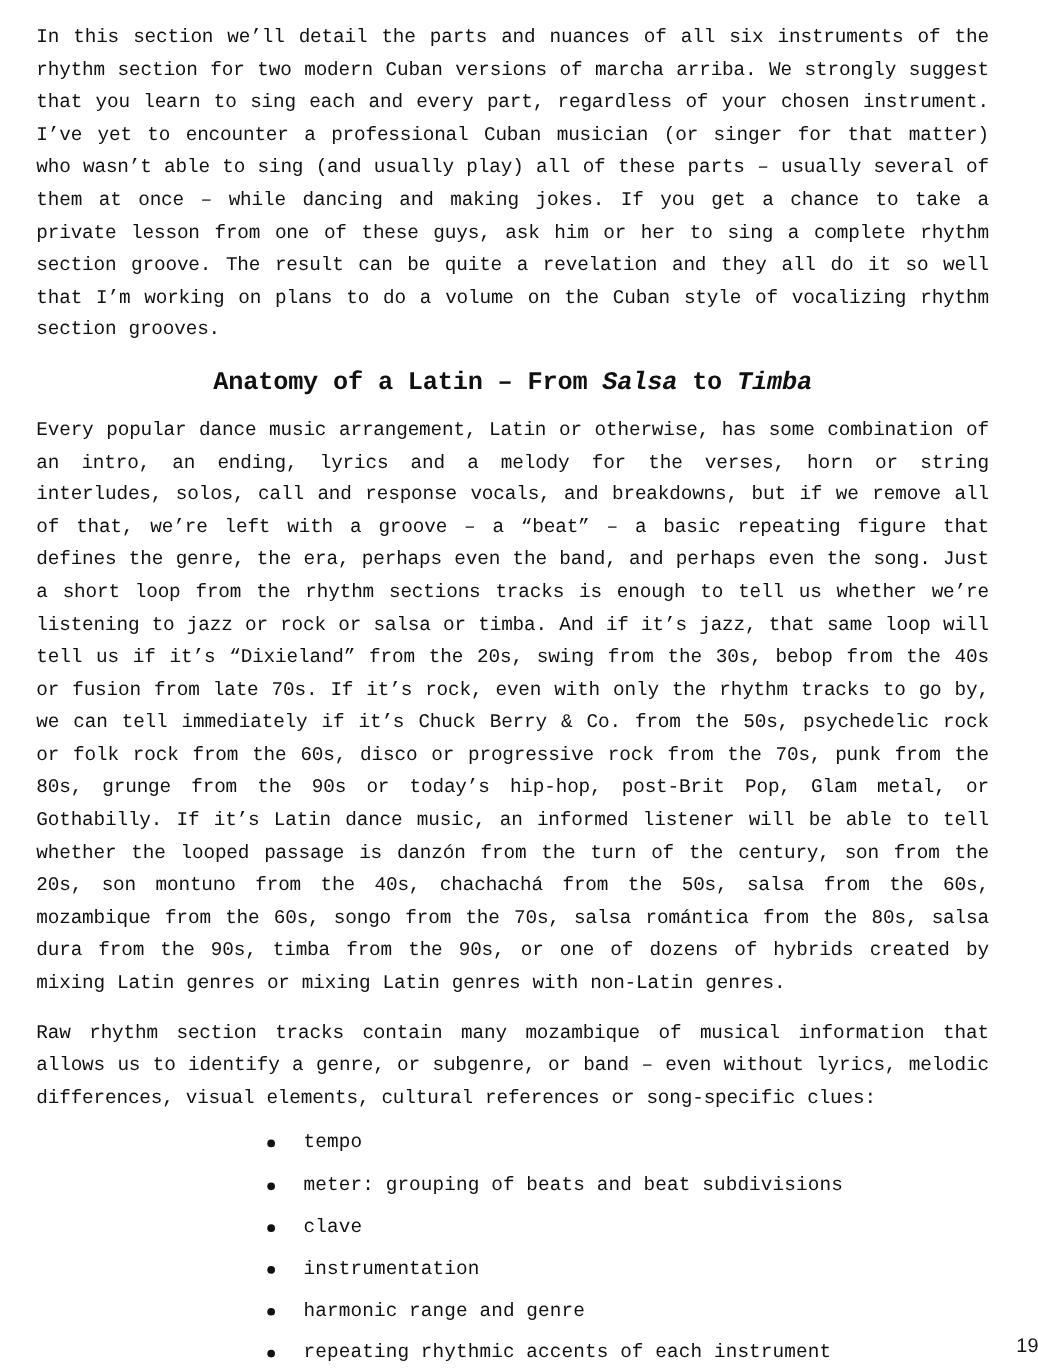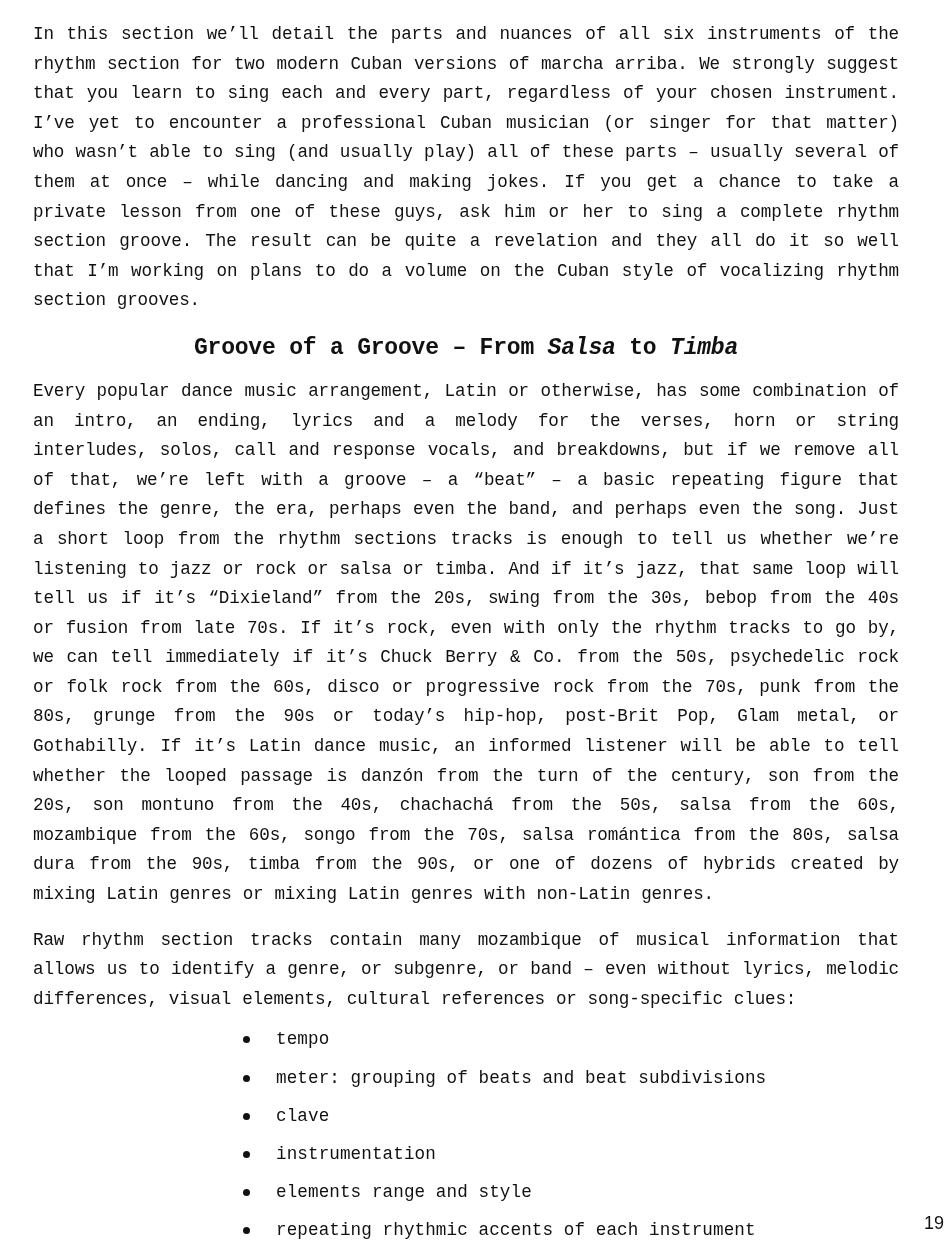--- a/index.html
+++ b/index.html
@@ -33,30 +33,30 @@
     position: absolute; top: 1213px; left: 0; width: 944px; text-align: right;
     font-size: 18px;
   }
 </style>
 </head>
 <body>
 
 <div class="page">
   <p class="para first">In this section we’ll detail the parts and nuances of all six instruments of the rhythm section for two modern Cuban versions of marcha arriba. We strongly suggest that you learn to sing each and every part, regardless of your chosen instrument. I’ve yet to encounter a professional Cuban musician (or singer for that matter) who wasn’t able to sing (and usually play) all of these parts – usually several of them at once – while dancing and making jokes. If you get a chance to take a private lesson from one of these guys, ask him or her to sing a complete rhythm section groove. The result can be quite a revelation and they all do it so well that I’m working on plans to do a volume on the Cuban style of vocalizing rhythm section grooves.</p>
 
-  <h2 class="heading"><span>Groove of a Groove – From </span><em>Salsa</em><span> to </span><em>Timba</em></h2>
+  <h2 class="heading"><span>Anatomy of a Latin – From </span><em>Salsa</em><span> to </span><em>Timba</em></h2>
 
   <p class="para para2">Every popular dance music arrangement, Latin or otherwise, has some combination of an intro, an ending, lyrics and a melody for the verses, horn or string interludes, solos, call and response vocals, and breakdowns, but if we remove all of that, we’re left with a groove – a “beat” – a basic repeating figure that defines the genre, the era, perhaps even the band, and perhaps even the song. Just a short loop from the rhythm sections tracks is enough to tell us whether we’re listening to jazz or rock or salsa or timba. And if it’s jazz, that same loop will tell us if it’s “Dixieland” from the 20s, swing from the 30s, bebop from the 40s or fusion from late 70s. If it’s rock, even with only the rhythm tracks to go by, we can tell immediately if it’s Chuck Berry &amp; Co. from the 50s, psychedelic rock or folk rock from the 60s, disco or progressive rock from the 70s, punk from the 80s, grunge from the 90s or today’s hip-hop, post-Brit Pop, Glam metal, or Gothabilly. If it’s Latin dance music, an informed listener will be able to tell whether the looped passage is danzón from the turn of the century, son from the 20s, son montuno from the 40s, chachachá from the 50s, salsa from the 60s, mozambique from the 60s, songo from the 70s, salsa romántica from the 80s, salsa dura from the 90s, timba from the 90s, or one of dozens of hybrids created by mixing Latin genres or mixing Latin genres with non-Latin genres.</p>
 
   <p class="para para3">Raw rhythm section tracks contain many mozambique of musical information that allows us to identify a genre, or subgenre, or band – even without lyrics, melodic differences, visual elements, cultural references or song-specific clues:</p>
 
   <ul class="bullets">
     <li><span class="bullet-dot"></span><span>tempo</span></li>
     <li><span class="bullet-dot"></span><span>meter: grouping of beats and beat subdivisions</span></li>
     <li><span class="bullet-dot"></span><span>clave</span></li>
     <li><span class="bullet-dot"></span><span>instrumentation</span></li>
-    <li><span class="bullet-dot"></span><span>elements range and style</span></li>
+    <li><span class="bullet-dot"></span><span>harmonic range and genre</span></li>
     <li><span class="bullet-dot"></span><span>repeating rhythmic accents of each instrument</span></li>
     <li><span class="bullet-dot"></span><span>departures from the main groove</span></li>
   </ul>
 </div>
 
 <div class="page-number">19</div>
 
 </body></html>

